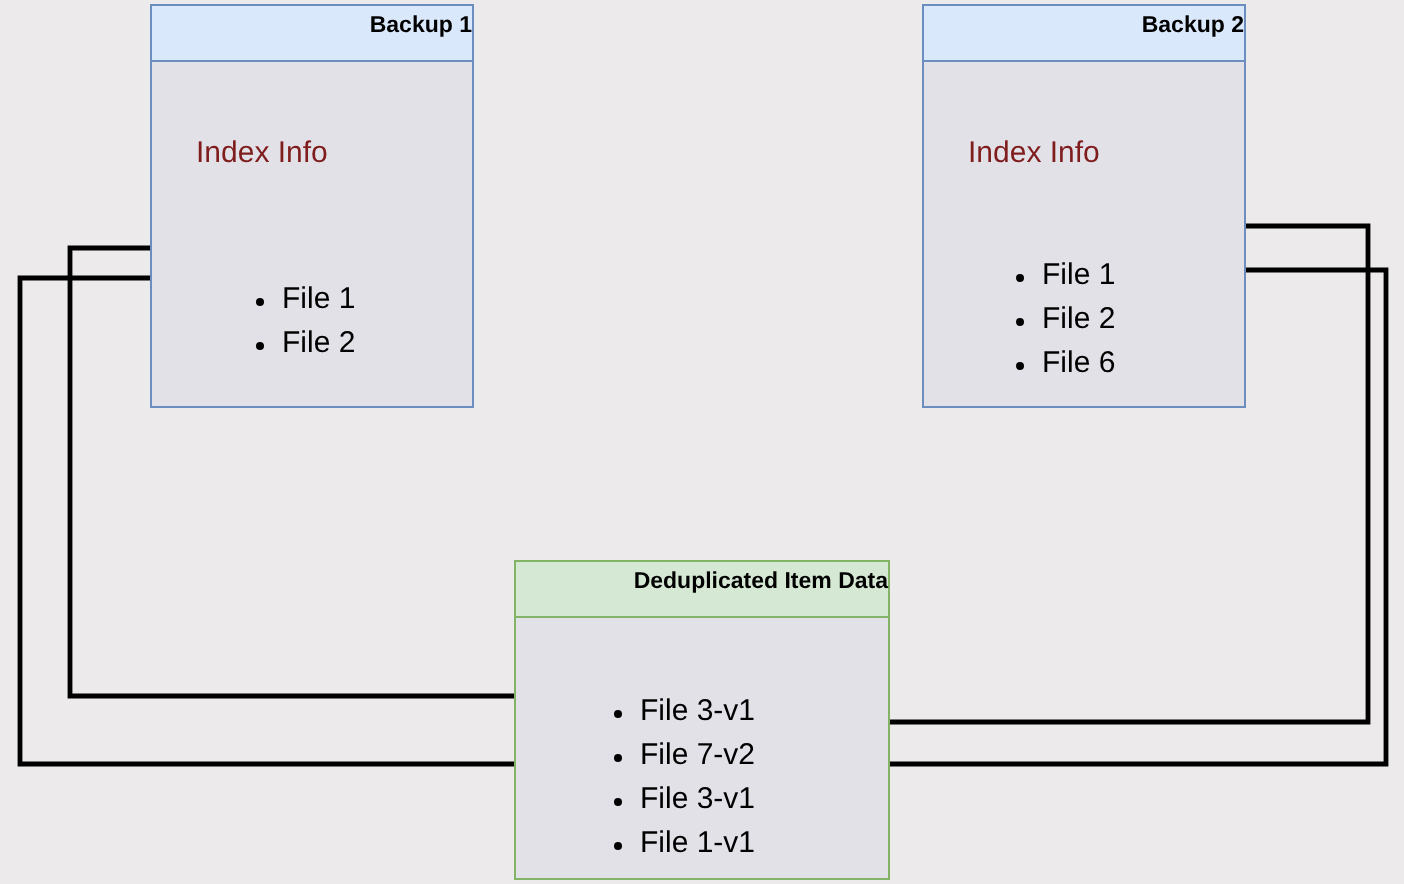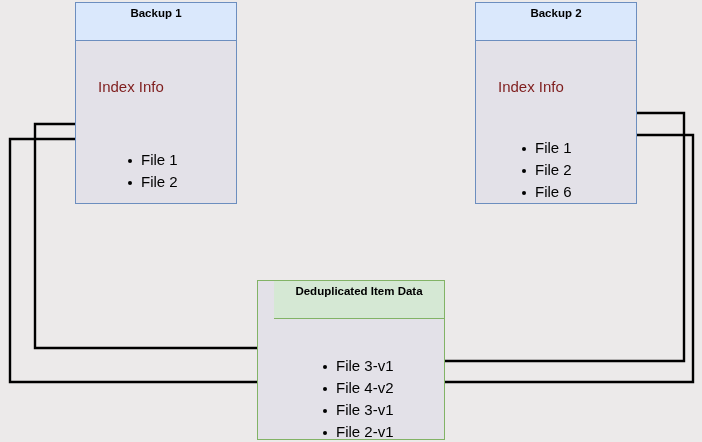--- a/index.html
+++ b/index.html
@@ -32,23 +32,23 @@
     box-sizing: border-box;
     border: 1px solid #6c8ebf;
     background: #e3e1e8;
   }
   .node.dedup {
     border: 1px solid #82b366;
     background: #e3e1e8;
   }
   .node-header {
     box-sizing: border-box;
-    height: 38px;
+    height: 28px;
     line-height: 21px;
-    text-align: center;
+    text-align: right;
     font-size: 11.5px;
     font-weight: bold;
     color: #000;
     background: #dae8fc;
     border-bottom: 1px solid #6c8ebf;
   }
   .node.dedup .node-header {
     background: #d5e8d4;
     border-bottom: 1px solid #82b366;
   }
@@ -116,37 +116,37 @@
     <div class="node-header">Backup 1</div>
     <div class="node-body">
       <div class="section-title" style="left:22px; top:37px;">Index Info</div>
       <ul class="file-list" style="left:50px; top:108px;">
         <li>File 1</li>
         <li>File 2</li>
       </ul>
     </div>
   </div>
 
-  <div class="node" style="left:475px; top:2px; width:162px; height:202px;">
+  <div class="node" style="left:461px; top:2px; width:162px; height:202px;">
     <div class="node-header">Backup 2</div>
     <div class="node-body">
       <div class="section-title" style="left:22px; top:37px;">Index Info</div>
       <ul class="file-list" style="left:44px; top:96px;">
         <li>File 1</li>
         <li>File 2</li>
         <li>File 6</li>
       </ul>
     </div>
   </div>
 
-  <div class="node dedup" style="left:257px; top:280px; width:188px; height:160px;padding-left:16px;">
+  <div class="node dedup" style="left:257px; top:280px; width:188px; height:160px;">
     <div class="node-header">Deduplicated Item Data</div>
     <div class="node-body">
       <ul class="file-list" style="left:47px; top:36px;">
         <li>File 3-v1</li>
-        <li>File 4-v2</li>
+        <li>File 7-v2</li>
         <li>File 3-v1</li>
-        <li>File 2-v1</li>
+        <li>File 1-v1</li>
       </ul>
     </div>
   </div>
 
 </div>
 
 </body></html>

